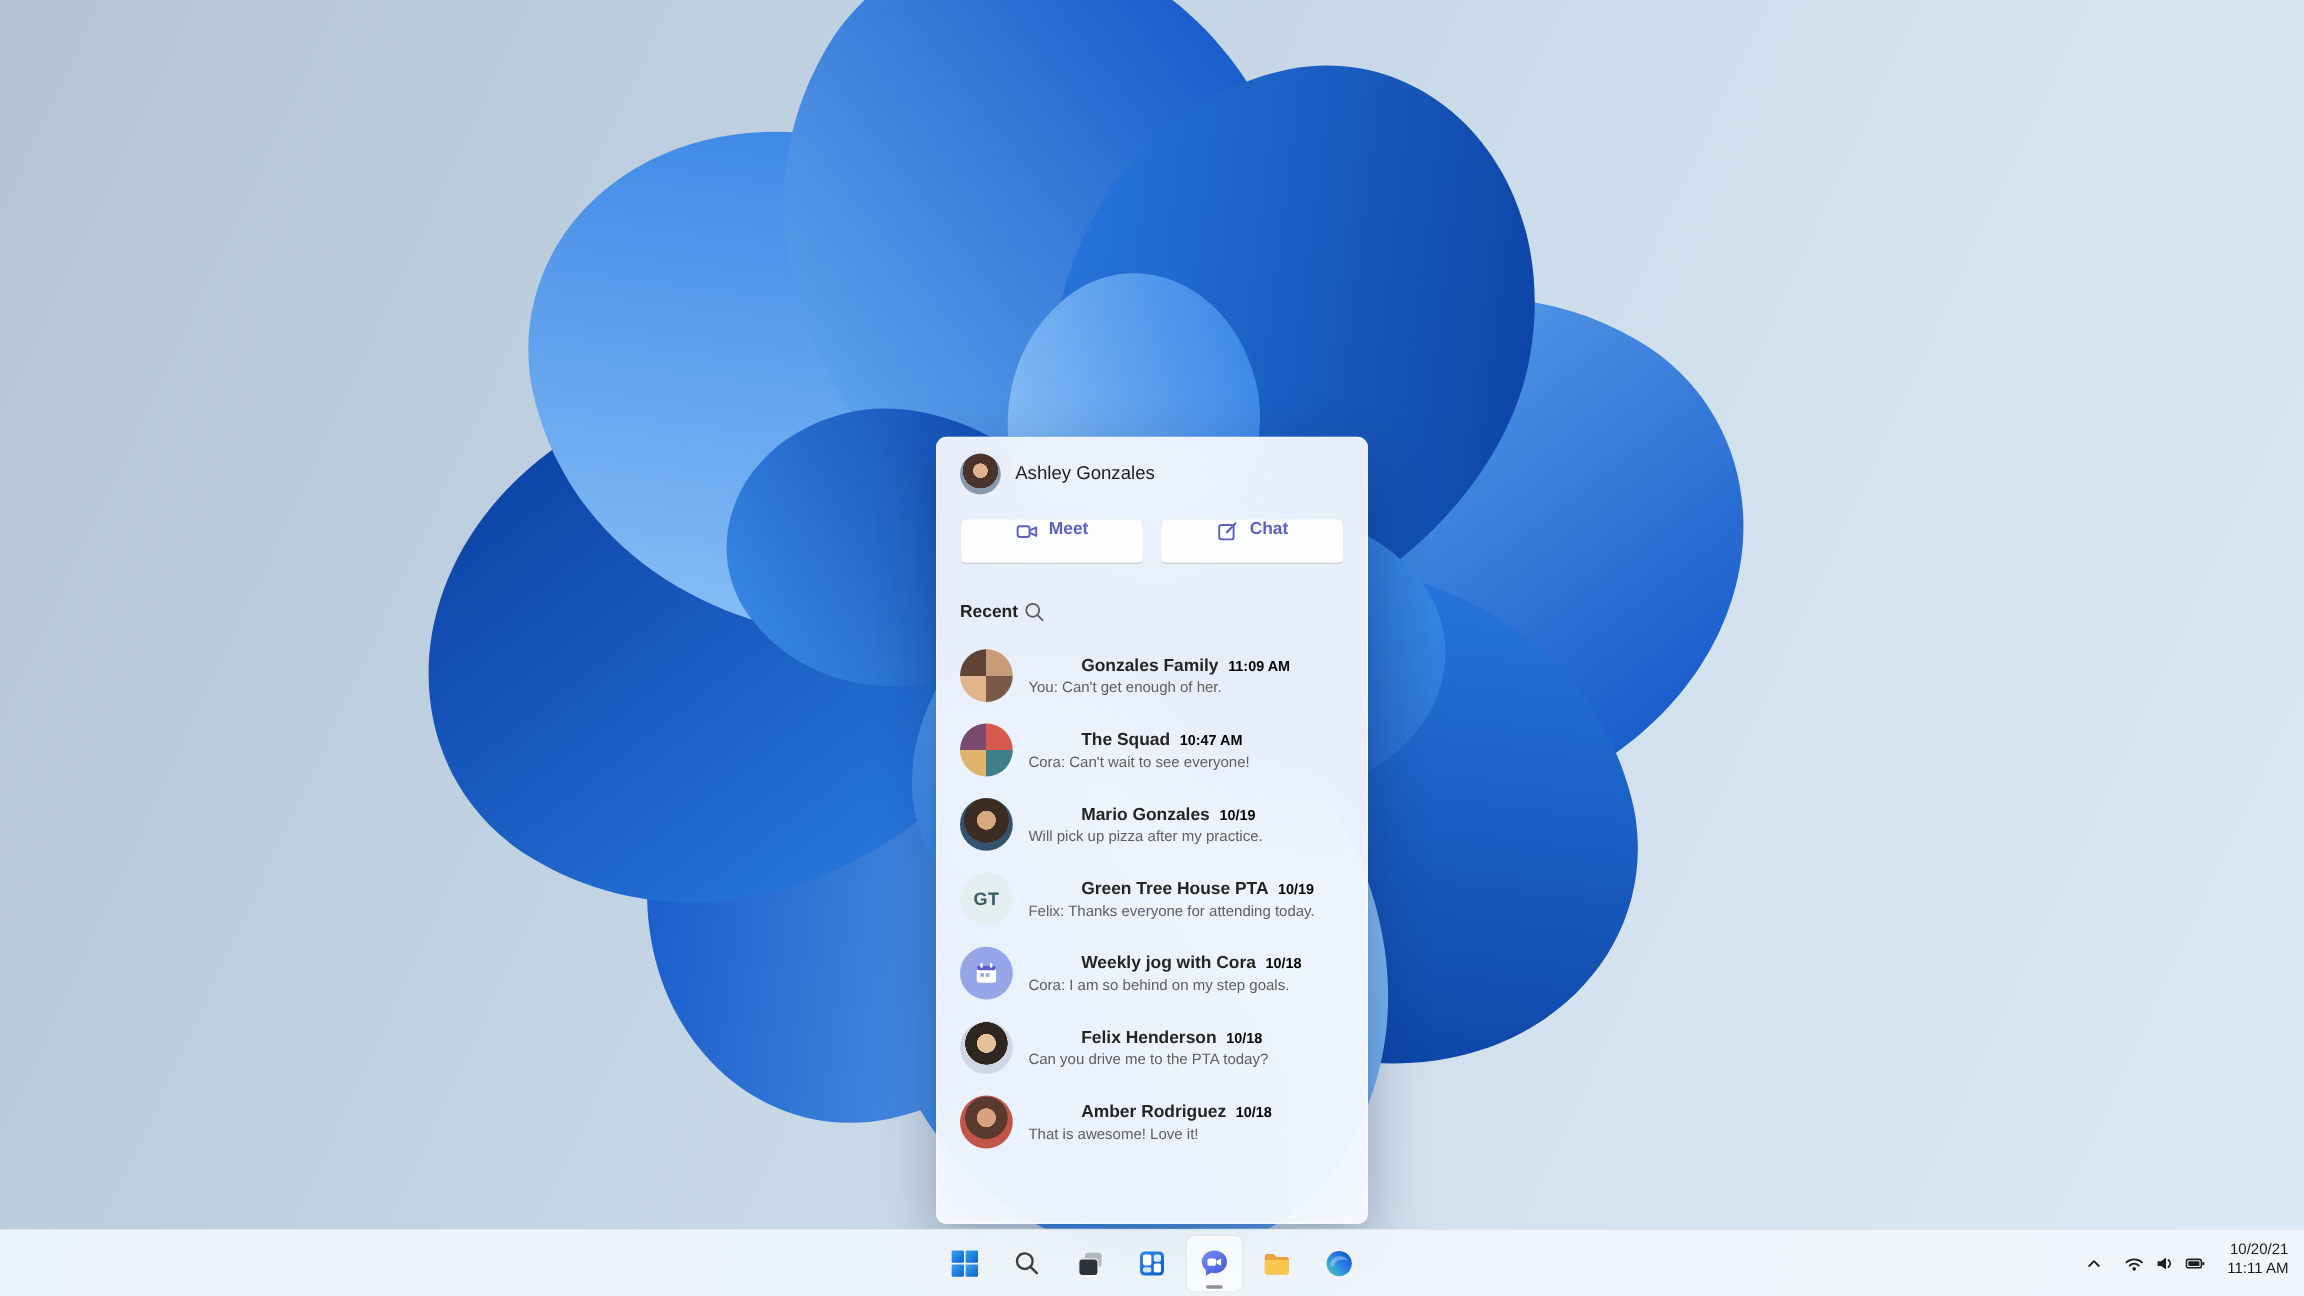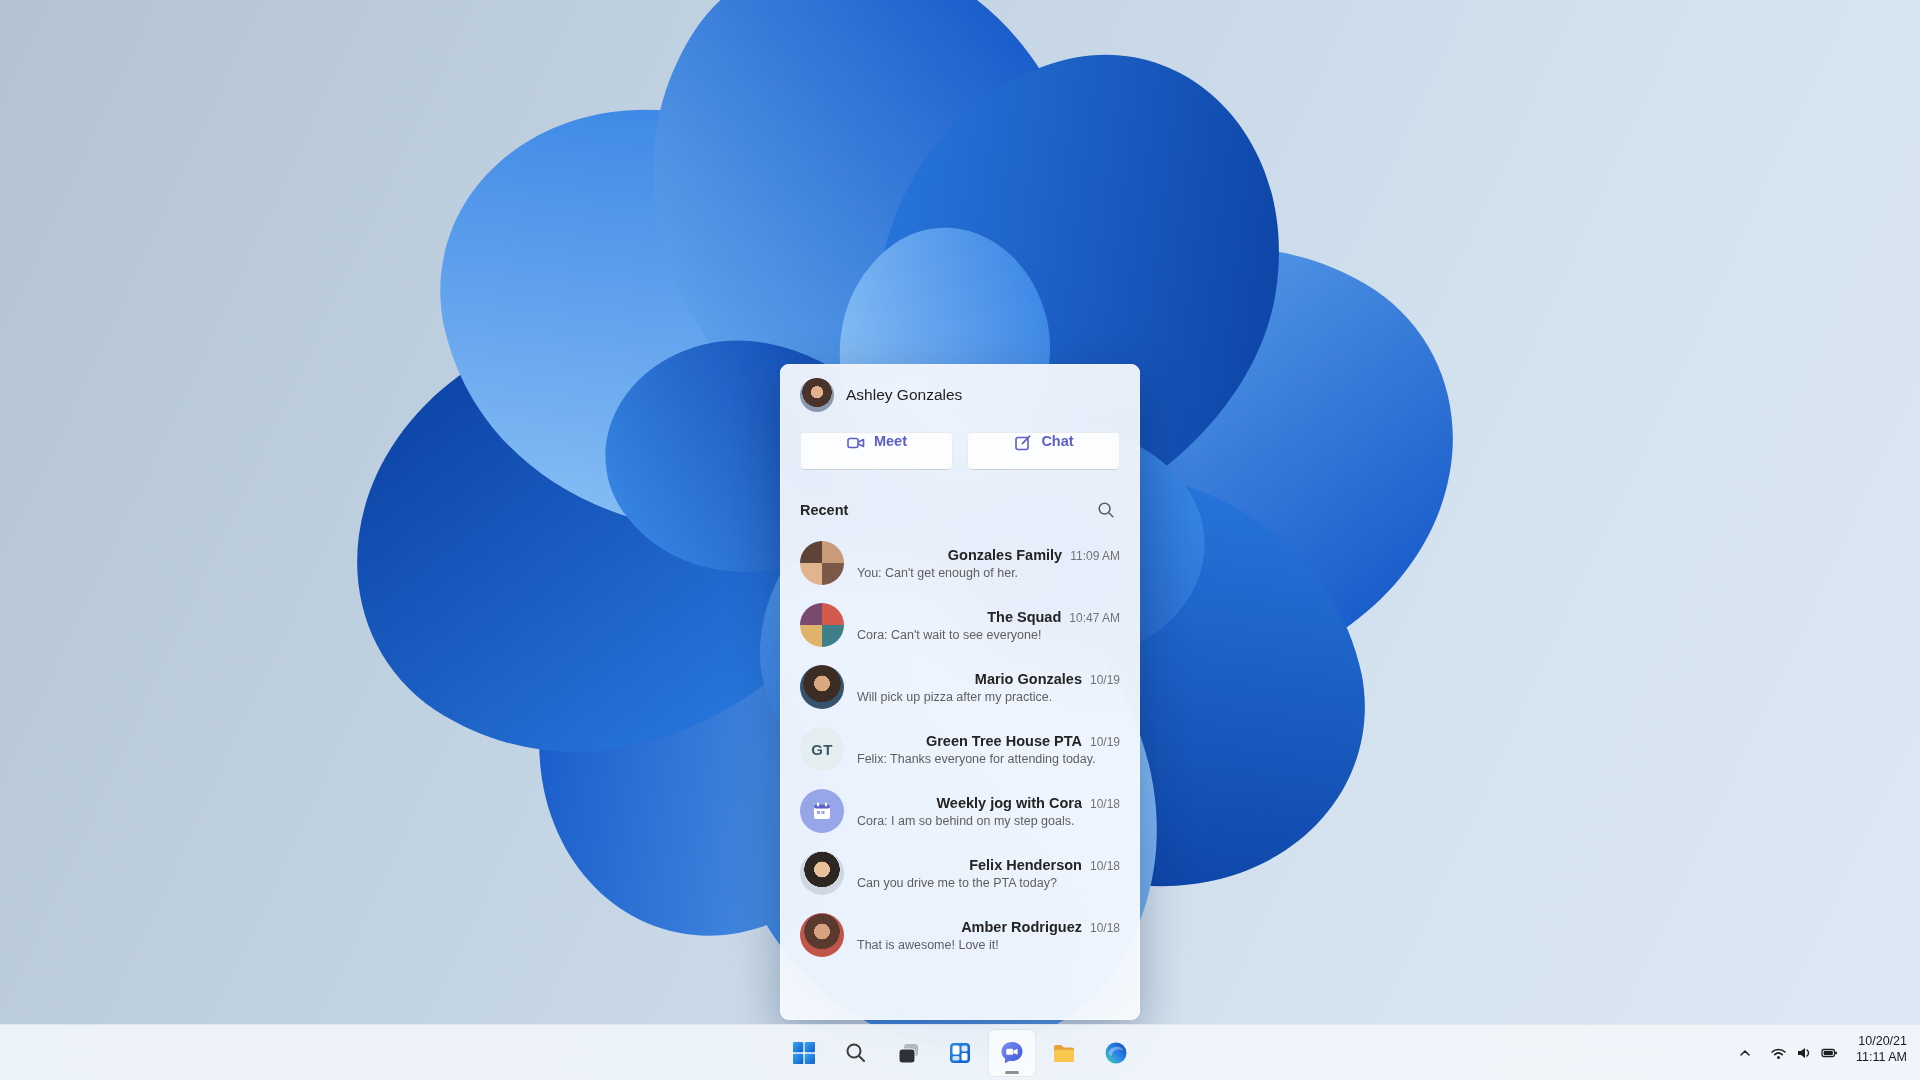--- a/index.html
+++ b/index.html
@@ -53,33 +53,33 @@
   .av-gt { background:#e4edf0; display:flex; align-items:center; justify-content:center;
     font-size:15px; font-weight:bold; color:#3a5a64; letter-spacing:.3px; }
   .av-cal { background:#96a6e8; display:flex; align-items:center; justify-content:center; }
 
   .action-row { display:flex; gap:14px; padding:8px 20px 16px; }
   .action-btn { flex:1; height:38px; display:flex; justify-content:center;
     gap:8px; background:rgba(255,255,255,0.88); border:1px solid rgba(0,0,0,0.07);
     border-bottom-color:rgba(0,0,0,0.18); border-radius:5px; cursor:pointer;
     font-size:14.5px; font-weight:bold; color:#5b5fc7; }
 
-  .recent-row { display:flex; align-items:center; justify-content:space-between;
+  .recent-row { display:flex; align-items:center; 
     padding:10px 20px 6px; }
   .recent-label { font-size:14.5px; font-weight:bold; color:#242424; }
   .search-btn { width:28px; height:28px; display:flex; align-items:center;
     justify-content:center; border-radius:4px; cursor:pointer; }
 
   .conv-list { flex:1; display:flex; flex-direction:column; padding:2px 0; }
   .conv-row { display:flex; align-items:center; gap:13px; padding:9px 20px; cursor:pointer; }
   .conv-main { flex:1; min-width:0; }
-  .conv-top { display:flex; align-items:baseline; justify-content:flex-end; gap:8px;margin-left:44px; }
+  .conv-top { display:flex; align-items:baseline; justify-content:flex-start; gap:8px;margin-left:44px; }
   .conv-name { font-size:14.5px; font-weight:bold; color:#242424; white-space:nowrap;
     overflow:hidden; text-overflow:ellipsis; }
-  .conv-time { font-size:12px; color:#737373; flex:none; }
+  .conv-time { font-size:12px; color:#000000; flex:none;font-weight:bold; }
   .conv-preview { font-size:12.5px; color:#5f5f5f; margin-top:3px; white-space:nowrap;
     overflow:hidden; text-overflow:ellipsis; }
 
   .flyout-footer { height:50px; flex:none; display:flex; align-items:center;
     justify-content:center; gap:9px; border-top:1px solid rgba(0,0,0,0.08);
     cursor:pointer; font-size:14px; color:#242424; }
 </style>
 </head>
 <body>
 

